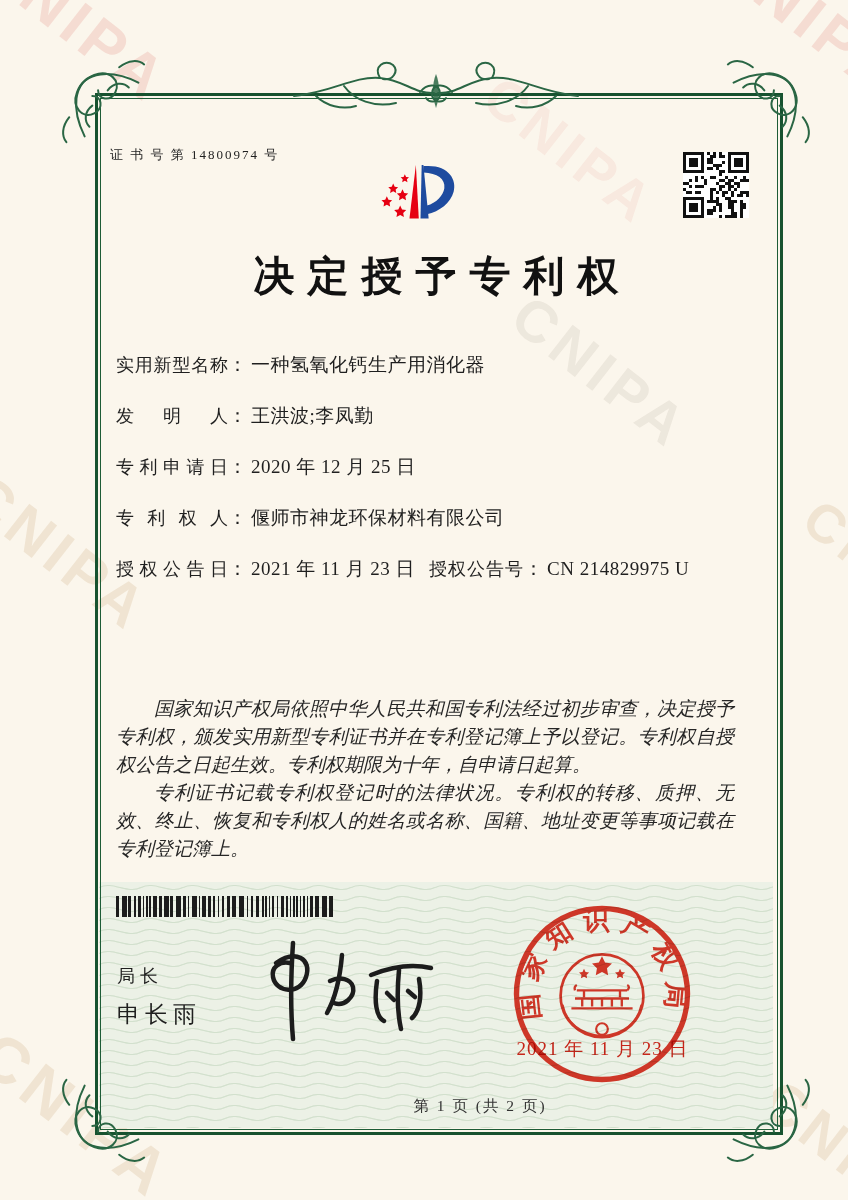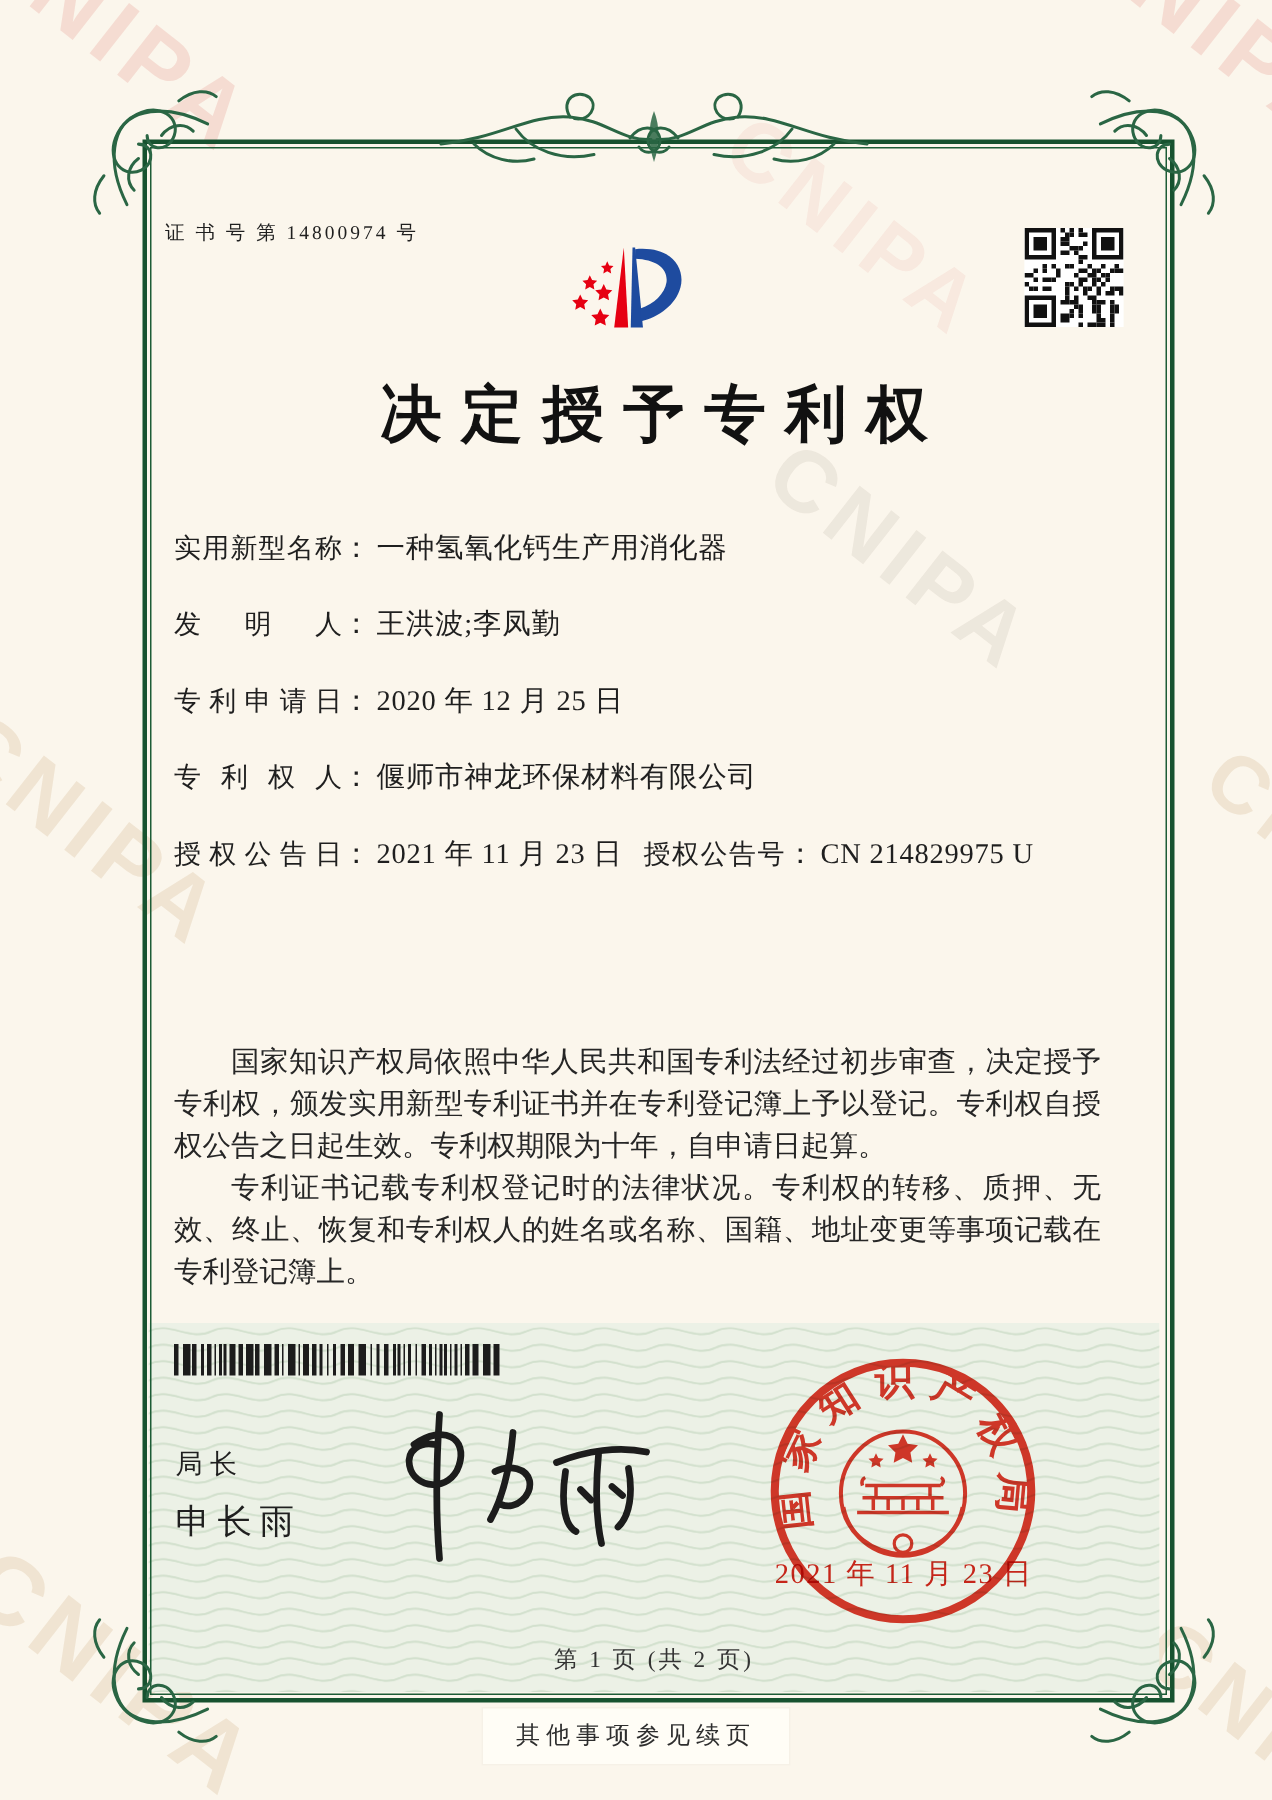--- a/index.html
+++ b/index.html
@@ -31,33 +31,33 @@
   .fields{position:absolute;left:116px;top:352px;width:630px;font-size:19px;}
   .row{height:51px;white-space:nowrap;}
   .f-label{display:inline-block;width:112px;text-align:justify;text-align-last:justify;font-size:18px;vertical-align:baseline;}
   .f-colon{display:inline-block;margin-right:4px;}
   .f-value{letter-spacing:0.5px;}
   .pair2{margin-left:14px;}
   .pair2 .f-label2{font-size:18px;letter-spacing:1px;}
 
   
   .paras{position:absolute;left:116px;top:695px;width:618px;font-size:19px;line-height:28px;
-         text-align:justify;color:#262626;}
+         text-align:justify;color:#262626;font-style:italic;}
   .paras p{margin:0;text-indent:2em;}
 
   
   .barcode{position:absolute;left:116px;top:896px;width:224px;height:21px;display:flex;align-items:stretch;}
   .barcode div{background:#1c1c1c;}
   .bureau-title{position:absolute;left:117px;top:964px;font-size:18px;letter-spacing:5px;}
   .bureau-name{position:absolute;left:117px;top:999px;font-size:23px;letter-spacing:5px;}
   .signature{position:absolute;left:238px;top:933px;}
   .seal{position:absolute;left:512px;top:904px;width:180px;height:180px;mix-blend-mode:multiply;opacity:0.93;}
   .seal-date{position:absolute;left:505px;top:1036px;width:195px;text-align:center;color:#d6281c;
              font-size:19px;letter-spacing:1px;mix-blend-mode:multiply;}
-  .page-info{position:absolute;left:95px;top:1096px;width:682px;text-align:center;font-size:15.5px;letter-spacing:2px;color:#333;}
+  .page-info{position:absolute;left:95px;top:1096px;width:682px;text-align:center;font-size:15.5px;letter-spacing:2px;color:#333;padding-left:44px;}
   .footer-note{position:absolute;left:50%;transform:translateX(-50%);top:1139px;background:#fffdf6;
                padding:8px 22px;font-size:16px;letter-spacing:4px;color:#2e2e2e;box-shadow:0 0 0 1px rgba(0,0,0,0.02);}
 </style>
 </head>
 <body>
 
 <div class="page">
 
   <div class="wm wm-pink" style="left:-34px;top:-14px;font-size:62px;">CNIPA</div>
   <div class="wm wm-pink" style="left:700px;top:-18px;font-size:62px;">CNIPA</div>
@@ -403,15 +403,14 @@
         <path d="M66,116 L134,116"></path>
         <path d="M56,112 C60,132 76,145 100,147 C124,145 140,132 144,112"></path>
         <circle cx="100" cy="139" r="6.5" stroke-width="2.4"></circle>
       </g>
     </g>
   </svg>
   <div class="seal-date">2021 年 11 月 23 日</div>
 
   <div class="page-info">第 1 页 (共 2 页)</div>
 
-  <div class="footer-note">其他事项参见续页</div>
 
 </div>
 
 </body></html>

